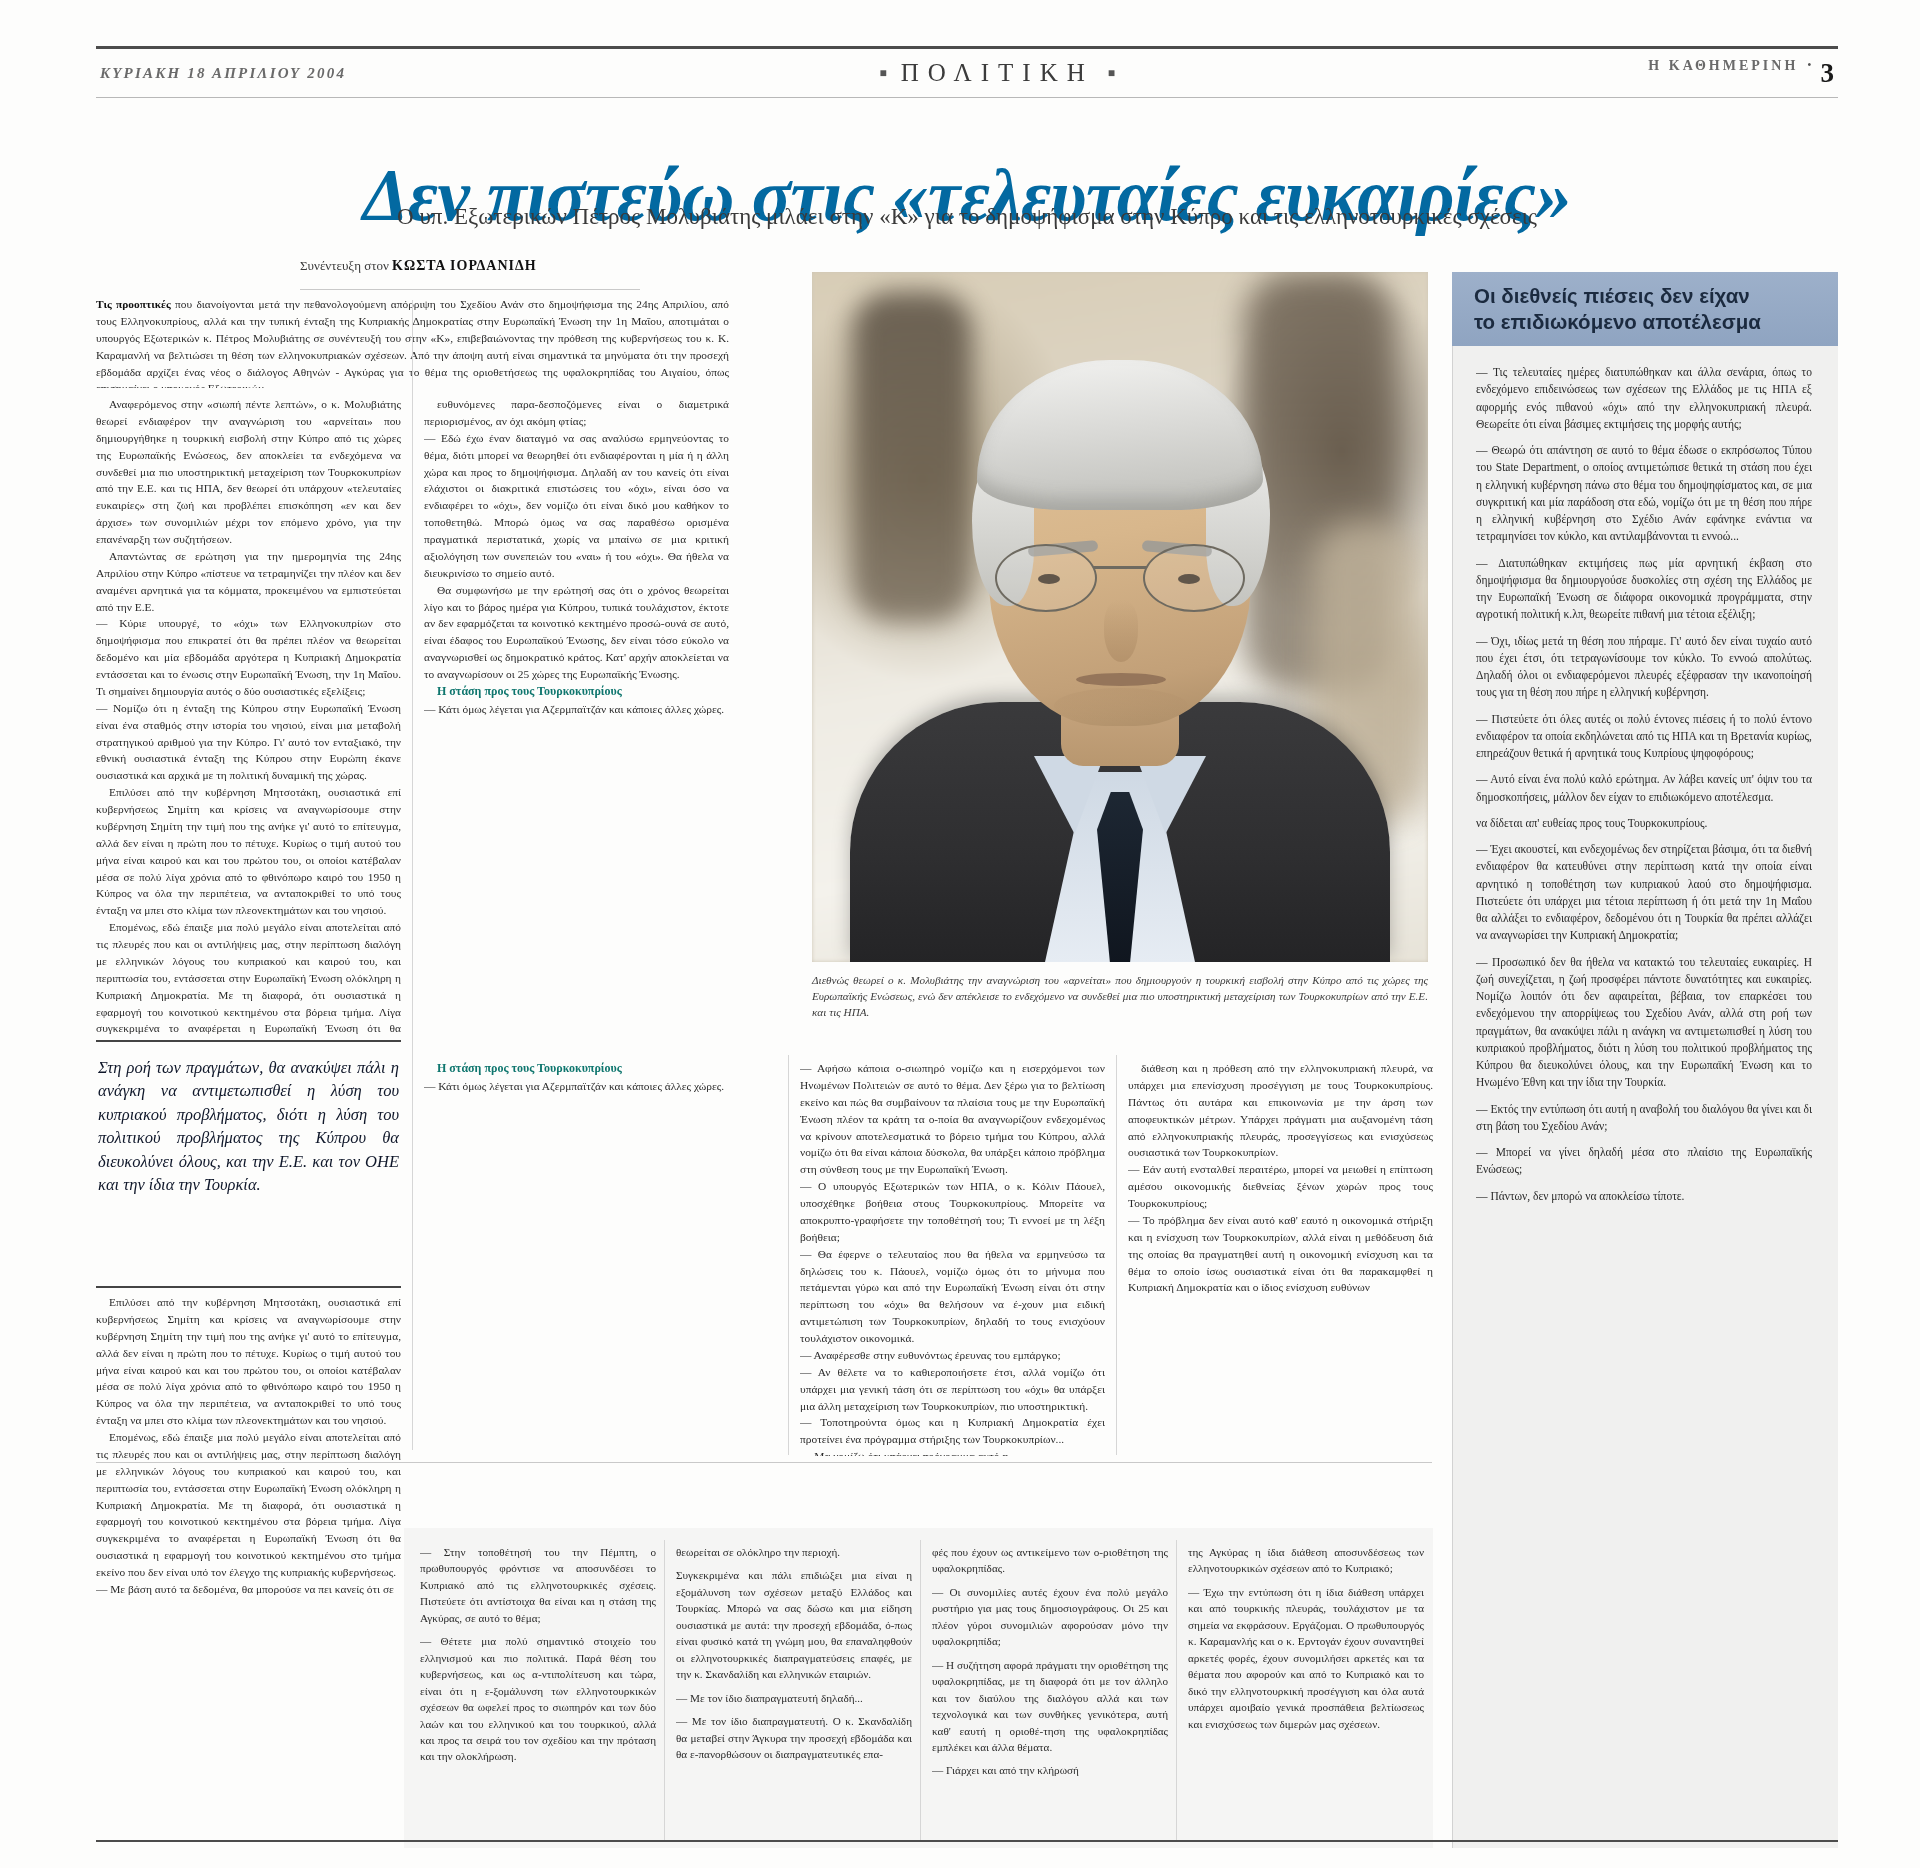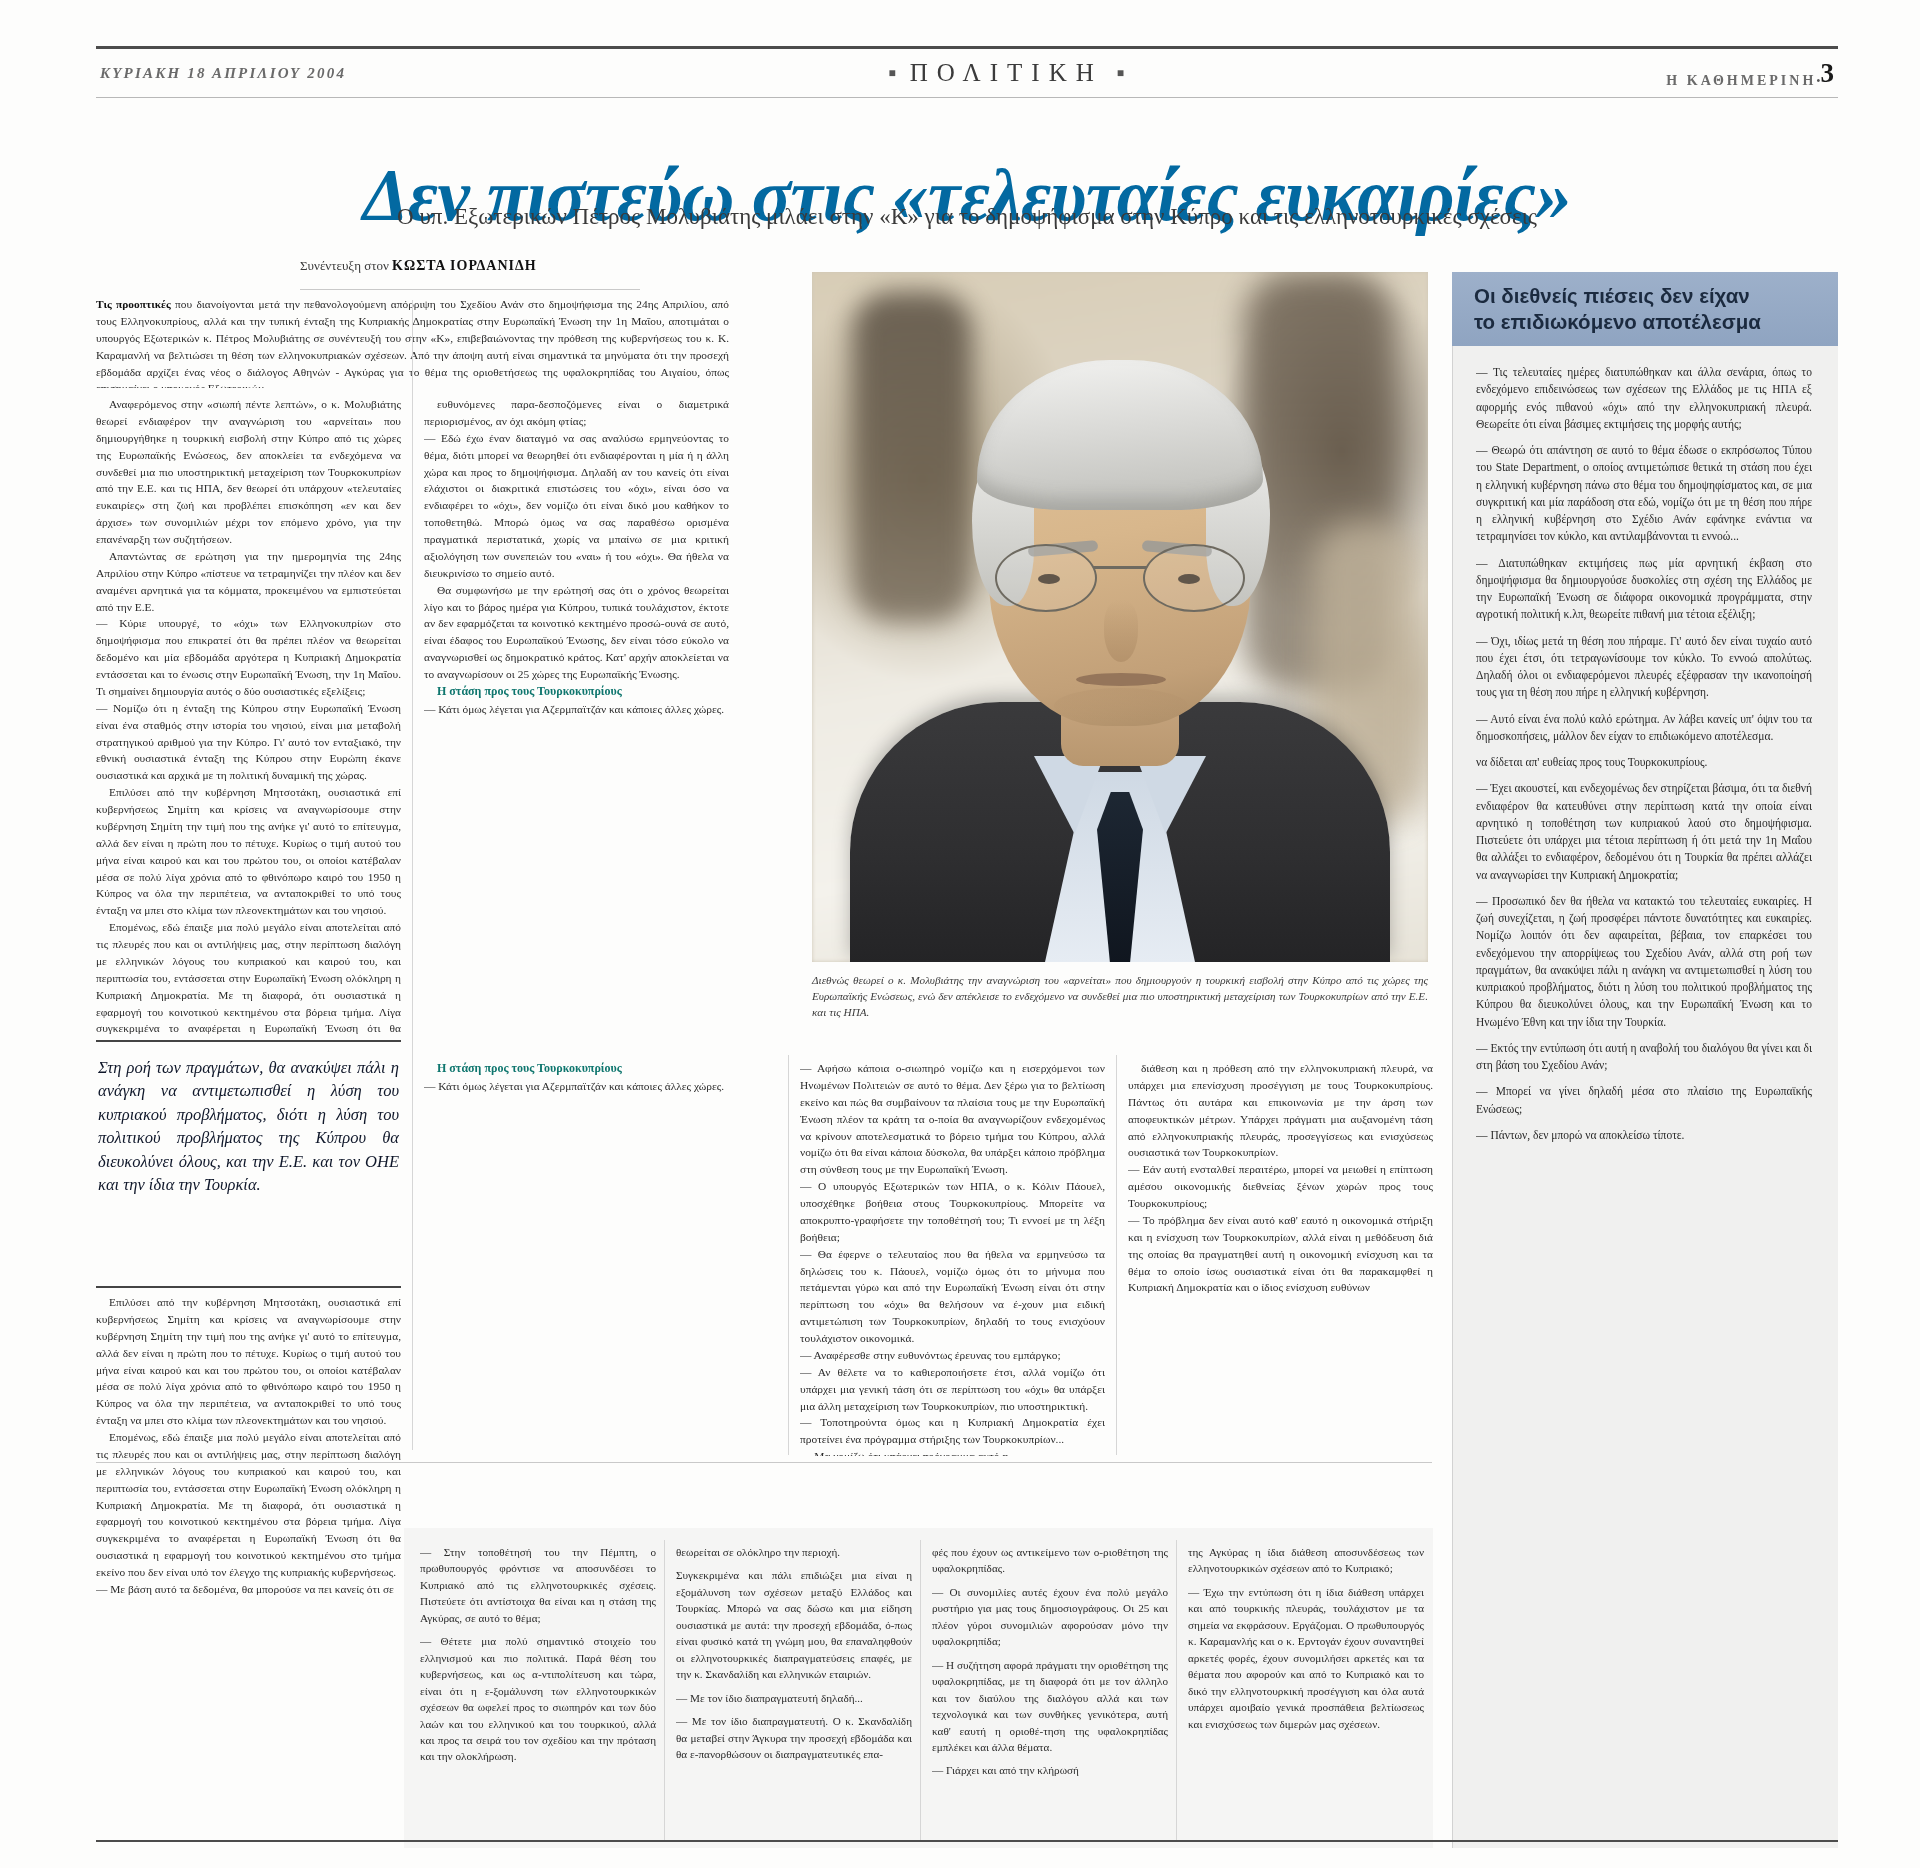--- a/index.html
+++ b/index.html
@@ -32,21 +32,21 @@
     font-style:italic;font-weight:600;
     padding-left:4px;
   }
   .mast-center{
     display:flex;align-items:center;gap:14px;
     font-size:25px;letter-spacing:9px;color:#3b3b3b;
     font-family:"Liberation Serif", serif;
   }
   .mast-dot{font-size:12px;color:#555;letter-spacing:0;}
   .mast-right{
-    display:flex;align-items:flex-end;gap:0;padding-right:4px;
+    display:flex;align-items:flex-start;gap:9px;padding-right:4px;
   }
   .mast-paper{
     font-size:14px;letter-spacing:3px;color:#6a6a6a;font-weight:600;
   }
   .mast-pagenum{font-size:27px;font-weight:bold;color:#1a1a1a;}
 
   
   .headline{
     position:absolute;left:96px;top:108px;width:1742px;
     text-align:center;
@@ -407,20 +407,21 @@
     <h2>
       <span>Οι διεθνείς πιέσεις δεν είχαν</span><br>
       <span>το επιδιωκόμενο αποτέλεσμα</span>
     </h2>
   </div>
   <div class="side-body">
       <p class="q">— Τις τελευταίες ημέρες διατυπώθηκαν και άλλα σενάρια, όπως το ενδεχόμενο επιδεινώσεως των σχέσεων της Ελλάδος με τις ΗΠΑ εξ αφορμής ενός πιθανού «όχι» από την ελληνοκυπριακή πλευρά. Θεωρείτε ότι είναι βάσιμες εκτιμήσεις της μορφής αυτής;</p>
       <p class="q">— Θεωρώ ότι απάντηση σε αυτό το θέμα έδωσε ο εκπρόσωπος Τύπου του State Department, ο οποίος αντιμετώπισε θετικά τη στάση που έχει η ελληνική κυβέρνηση πάνω στο θέμα του δημοψηφίσματος και, σε μια συγκριτική και μία παράδοση στα εδώ, νομίζω ότι με τη θέση που πήρε η ελληνική κυβέρνηση στο Σχέδιο Ανάν εφάνηκε ενάντια να τετραμηνίσει τον κύκλο, και αντιλαμβάνονται τι εννοώ...</p>
       <p class="q">— Διατυπώθηκαν εκτιμήσεις πως μία αρνητική έκβαση στο δημοψήφισμα θα δημιουργούσε δυσκολίες στη σχέση της Ελλάδος με την Ευρωπαϊκή Ένωση σε διάφορα οικονομικά προγράμματα, στην αγροτική πολιτική κ.λπ, θεωρείτε πιθανή μια τέτοια εξέλιξη;</p>
       <p class="q">— Όχι, ιδίως μετά τη θέση που πήραμε. Γι' αυτό δεν είναι τυχαίο αυτό που έχει έτσι, ότι τετραγωνίσουμε τον κύκλο. Το εννοώ απολύτως. Δηλαδή όλοι οι ενδιαφερόμενοι πλευρές εξέφρασαν την ικανοποίησή τους για τη θέση που πήρε η ελληνική κυβέρνηση.</p>
+      <p class="q">— Πιστεύετε ότι όλες αυτές οι πολύ έντονες πιέσεις ή το πολύ έντονο ενδιαφέρον τα οποία εκδηλώνεται από τις ΗΠΑ και τη Βρετανία κυρίως, επηρεάζουν θετικά ή αρνητικά τους Κυπρίους ψηφοφόρους;</p>
       <p class="q">— Αυτό είναι ένα πολύ καλό ερώτημα. Αν λάβει κανείς υπ' όψιν του τα δημοσκοπήσεις, μάλλον δεν είχαν το επιδιωκόμενο αποτέλεσμα.</p>
       <p>να δίδεται απ' ευθείας προς τους Τουρκοκυπρίους.</p>
       <p class="q">— Έχει ακουστεί, και ενδεχομένως δεν στηρίζεται βάσιμα, ότι τα διεθνή ενδιαφέρον θα κατευθύνει στην περίπτωση κατά την οποία είναι αρνητικό η τοποθέτηση των κυπριακού λαού στο δημοψήφισμα. Πιστεύετε ότι υπάρχει μια τέτοια περίπτωση ή ότι μετά την 1η Μαΐου θα αλλάξει το ενδιαφέρον, δεδομένου ότι η Τουρκία θα πρέπει αλλάζει να αναγνωρίσει την Κυπριακή Δημοκρατία;</p>
       <p class="q">— Προσωπικό δεν θα ήθελα να κατακτώ του τελευταίες ευκαιρίες. Η ζωή συνεχίζεται, η ζωή προσφέρει πάντοτε δυνατότητες και ευκαιρίες. Νομίζω λοιπόν ότι δεν αφαιρείται, βέβαια, τον επαρκέσει του ενδεχόμενου την απορρίψεως του Σχεδίου Ανάν, αλλά στη ροή των πραγμάτων, θα ανακύψει πάλι η ανάγκη να αντιμετωπισθεί η λύση του κυπριακού προβλήματος, διότι η λύση του πολιτικού προβλήματος της Κύπρου θα διευκολύνει όλους, και την Ευρωπαϊκή Ένωση και το Ηνωμένο Έθνη και την ίδια την Τουρκία.</p>
       <p class="q">— Εκτός την εντύπωση ότι αυτή η αναβολή του διαλόγου θα γίνει και δι στη βάση του Σχεδίου Ανάν;</p>
       <p class="q">— Μπορεί να γίνει δηλαδή μέσα στο πλαίσιο της Ευρωπαϊκής Ενώσεως;</p>
       <p class="q">— Πάντων, δεν μπορώ να αποκλείσω τίποτε.</p>
     </div>
 
   <div class="feat-area"></div>

